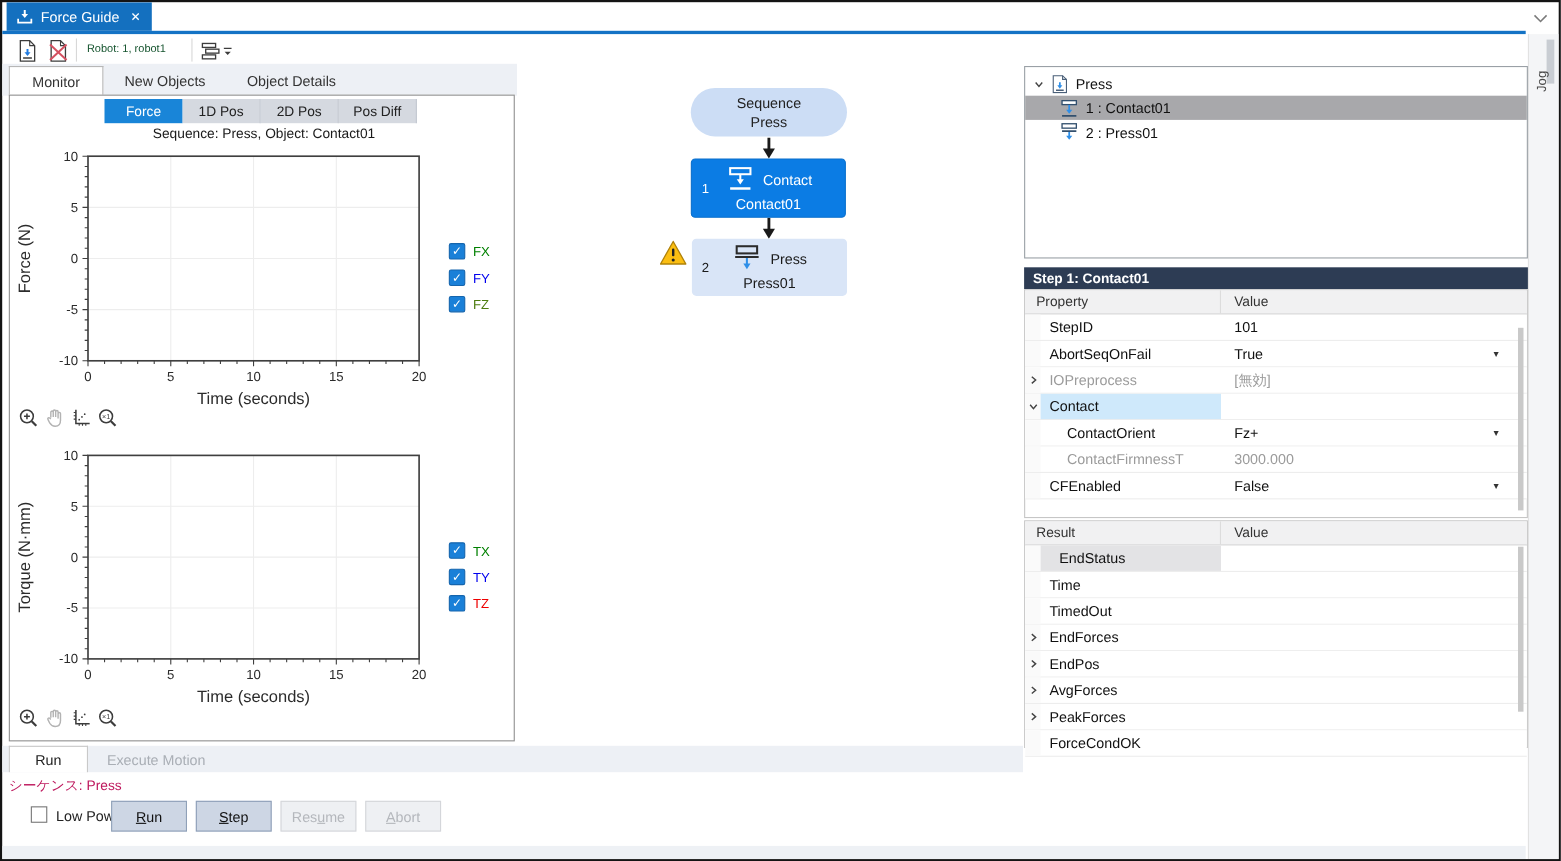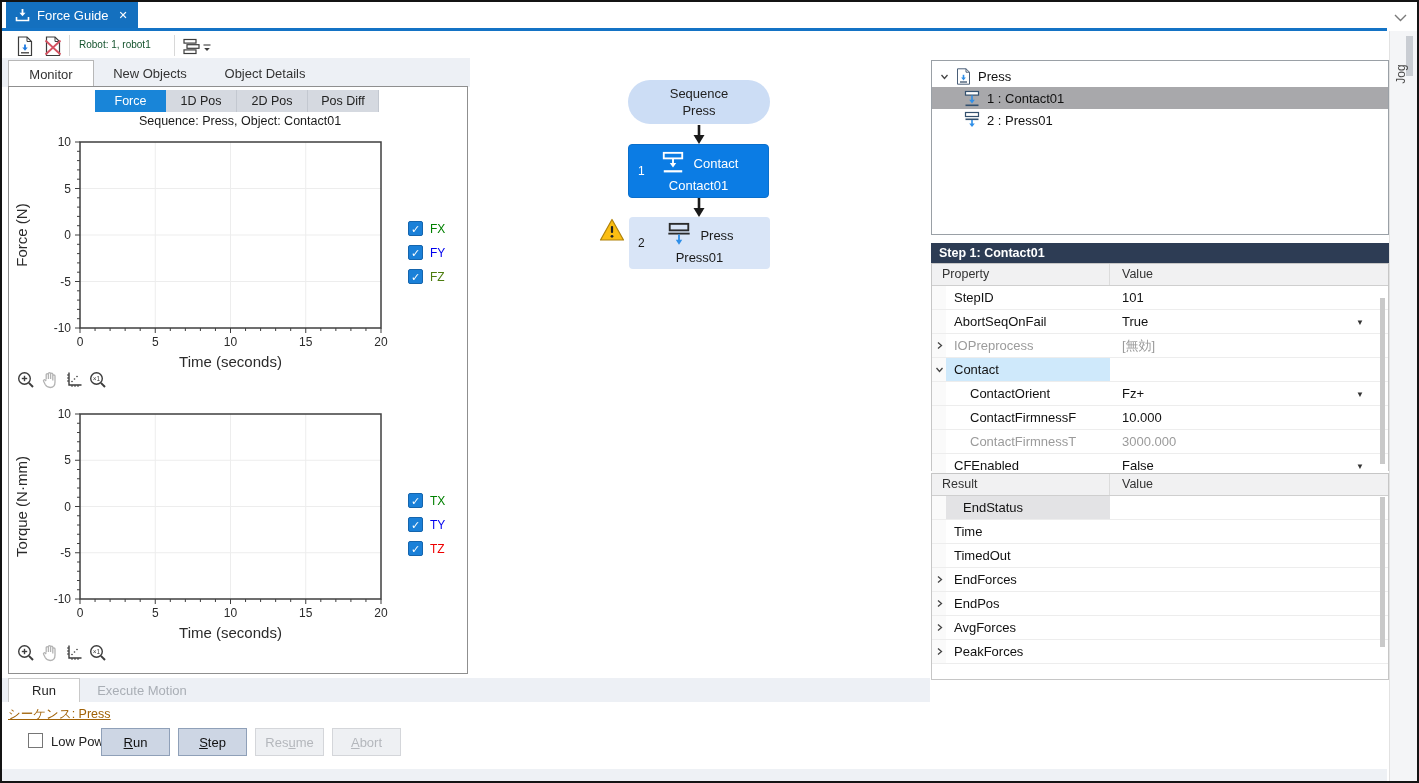--- a/index.html
+++ b/index.html
@@ -85,21 +85,21 @@
   .selcell{background:#e3e3e5;}
   .dd{position:absolute;right:24px;font-size:8px;color:#333;top:50%;transform:translateY(-50%);}
   .sb-thumb{position:absolute;background:#c9c9c9;width:5px;}
 
   
   .run-strip{left:0;top:676px;width:928px;height:24px;background:#edf0f5;}
   .run-tab{left:6px;top:676px;width:72px;height:24px;background:#fff;border:1px solid #c9c9c9;border-bottom:none;
     box-sizing:border-box;display:flex;align-items:center;justify-content:center;font-size:13px;color:#222;}
   .exec-tab{left:80px;top:676px;width:120px;height:24px;display:flex;align-items:center;justify-content:center;
     font-size:13px;color:#a9aeb5;}
-  .seq-label{left:6px;top:704px;font-size:12.5px;color:#a16207;text-decoration:underline;}
+  .seq-label{left:6px;top:704px;font-size:12.5px;color:#be185d;}
   .lp-box{left:26px;top:731px;width:15px;height:15px;border:1px solid #767676;background:#fff;box-sizing:border-box;}
   .lp-label{left:49px;top:732px;font-size:13px;color:#222;}
   .runbtns{left:99px;top:726px;display:flex;gap:8px;}
   .runbtn{width:69px;height:28px;font-size:13px;background:#cdd6e4;border:1px solid #8fa0b8;color:#111;
     font-family:inherit;padding:0;}
   .runbtn.disabled{background:#eef0f3;border-color:#d4d6da;color:#b4b7bc;}
   .bottom-strip{left:0;top:767px;width:1385px;height:12px;background:#eef1f5;}
 </style>
 </head>
 <body>
@@ -532,25 +532,20 @@
           <div class="gname hl" style="padding-left: 8px;">Contact</div>
           <div class="gval"></div>
         </div>
         <div class="grow">
           <div class="gut"></div>
           <div class="gname" style="padding-left: 24px;">ContactOrient</div>
           <div class="gval">Fz+<span class="dd">▼</span></div>
         </div>
         <div class="grow">
           <div class="gut"></div>
-          <div class="gname" style="padding-left: 24px;">ContactFirmnessF</div>
-          <div class="gval">10.000</div>
-        </div>
-        <div class="grow">
-          <div class="gut"></div>
           <div class="gname dim" style="padding-left: 24px;">ContactFirmnessT</div>
           <div class="gval dim">3000.000</div>
         </div>
         <div class="grow">
           <div class="gut"></div>
           <div class="gname" style="padding-left: 8px;">CFEnabled</div>
           <div class="gval">False<span class="dd">▼</span></div>
         </div>
       </div>
   </div>
@@ -604,20 +599,25 @@
           <div class="gname" style="padding-left: 8px;">AvgForces</div>
           <div class="gval"></div>
         </div>
         <div class="grow">
           <div class="gut">
             <svg width="9" height="9" viewBox="0 0 9 9">
               <polyline points="3,1.5 6.5,4.5 3,7.5" fill="none" stroke="#444" stroke-width="1.3"></polyline>
             </svg>
           </div>
           <div class="gname" style="padding-left: 8px;">PeakForces</div>
+          <div class="gval"></div>
+        </div>
+        <div class="grow">
+          <div class="gut"></div>
+          <div class="gname" style="padding-left: 8px;">ForceCondOK</div>
           <div class="gval"></div>
         </div>
       </div>
   </div>
   <div class="abs sb-thumb" style="left:1378px;top:495px;height:150px;"></div>
 
   <div class="abs run-strip"></div>
   <div class="abs run-tab">Run</div>
   <div class="abs exec-tab">Execute Motion</div>
   <div class="abs seq-label">シーケンス: Press</div>

